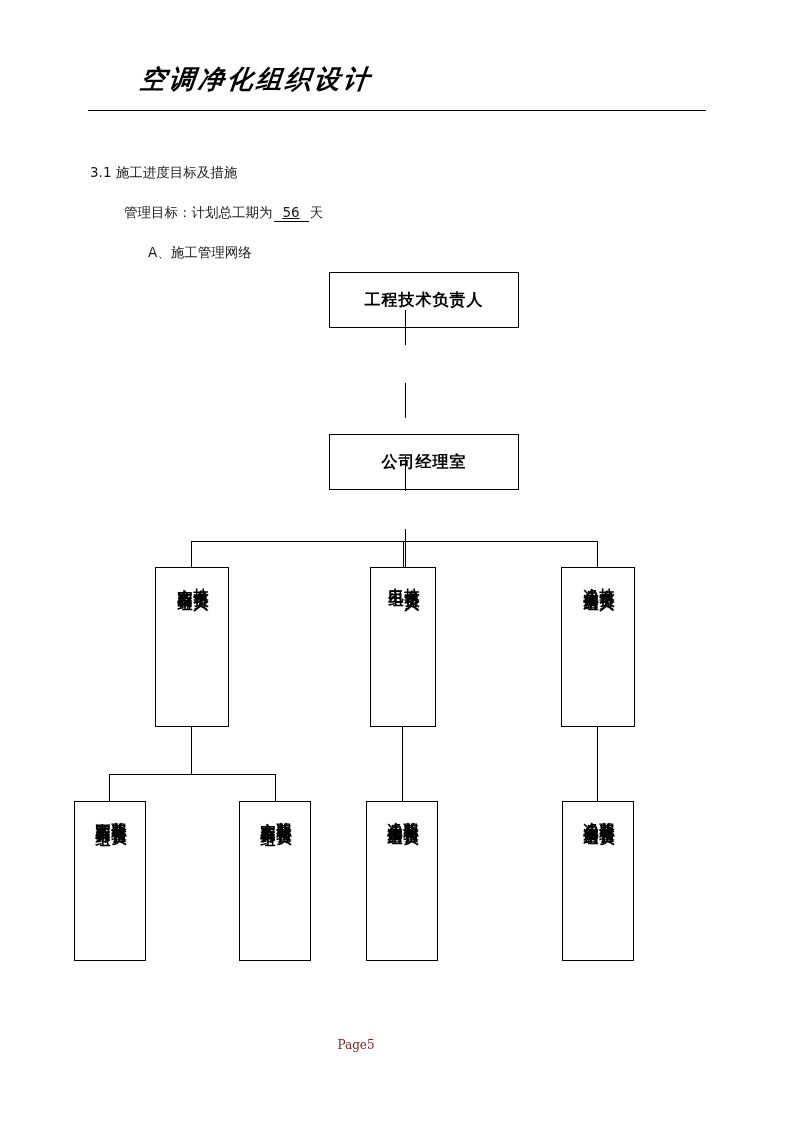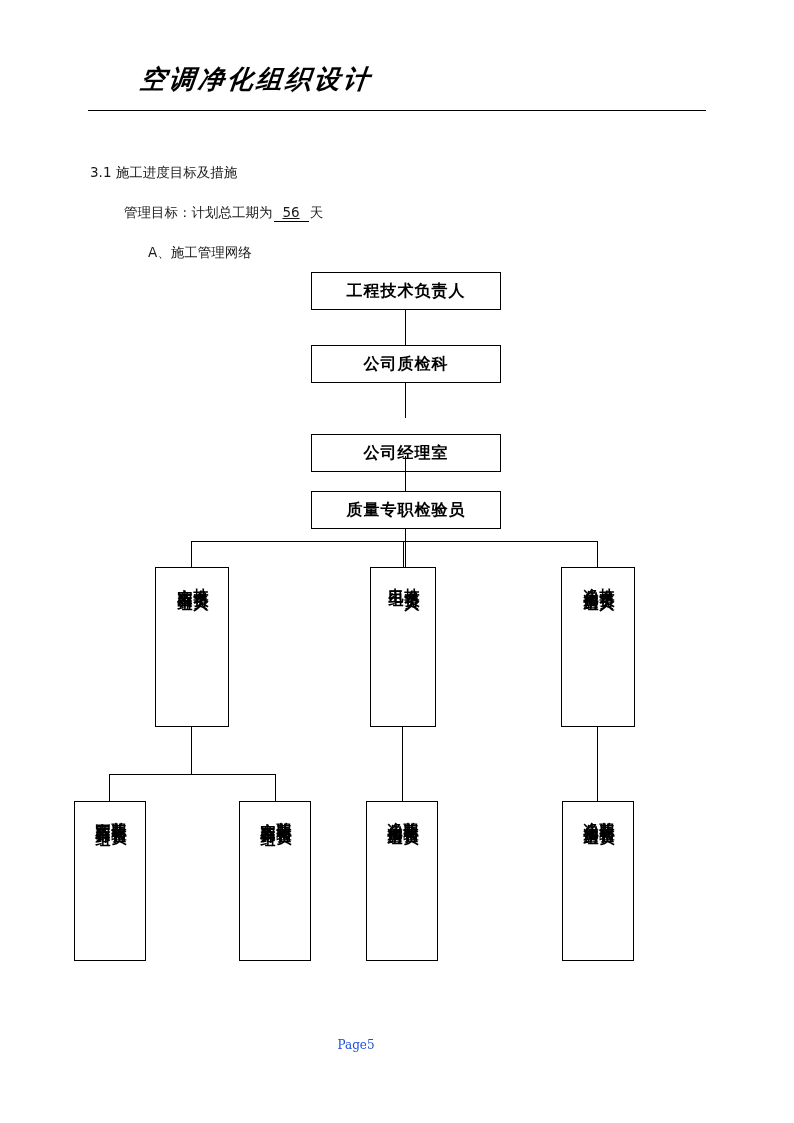--- a/index.html
+++ b/index.html
@@ -86,22 +86,22 @@
     align-items: center;
     justify-content: center;
     font-family: "DejaVu Sans", "Liberation Sans", sans-serif;
     font-weight: bold;
     font-size: 16px;
     letter-spacing: 1px;
     color: #000;
   }
   
   .node.h {
-    height: 38px;
-    left: 311px;
+    height: 56px;
+    left: 329px;
     width: 190px;
   }
   #node-chief  { top: 272px; }
   #node-qc     { top: 345px; }
   #node-mgr    { top: 418px; margin-top: 16px; }
   #node-insp   { top: 491px; }
 
   
   .node.v {
     box-sizing: border-box;
@@ -145,21 +145,21 @@
 
   
   #page-footer {
     position: absolute;
     left: 0;
     top: 1038px;
     width: 712px;
     text-align: center;
     font-family: "DejaVu Serif", "Liberation Serif", serif;
     font-size: 12px;
-    color: #1d4ed8;
+    color: #7f1d1d;
   }
 </style>
 </head>
 <body>
 
 <div id="doc-header">
   <div id="doc-title">空调净化组织设计</div>
   <div id="header-rule"></div>
 </div>
 
@@ -167,23 +167,21 @@
 
 <div class="body-line" id="goal-line">
   <span class="goal-seg">管理目标：计划总工期为</span><span class="goal-blank">56</span><span class="goal-seg">天</span>
 </div>
 
 <div class="body-line" id="net-heading">A、施工管理网络</div>
 
 <div id="org-chart">
 
   <div class="node h" id="node-chief">工程技术负责人</div>
-  <div class="node h" id="node-qc">公司质检科</div>
   <div class="node h" id="node-mgr">公司经理室</div>
-  <div class="node h" id="node-insp">质量专职检验员</div>
 
   <div class="conn v" style="left:405px; top:310px; height:35px;"></div>
   <div class="conn v" style="left:405px; top:383px; height:35px;"></div>
   <div class="conn v" style="left:405px; top:456px; height:35px;"></div>
 
   <div class="conn v" style="left:405px; top:529px; height:38px;"></div>
   <div class="conn h" style="left:191px; top:541px; width:407px;"></div>
   <div class="conn v" style="left:191px; top:541px; height:26px;"></div>
   <div class="conn v" style="left:403px; top:541px; height:26px;"></div>
   <div class="conn v" style="left:597px; top:541px; height:26px;"></div>

